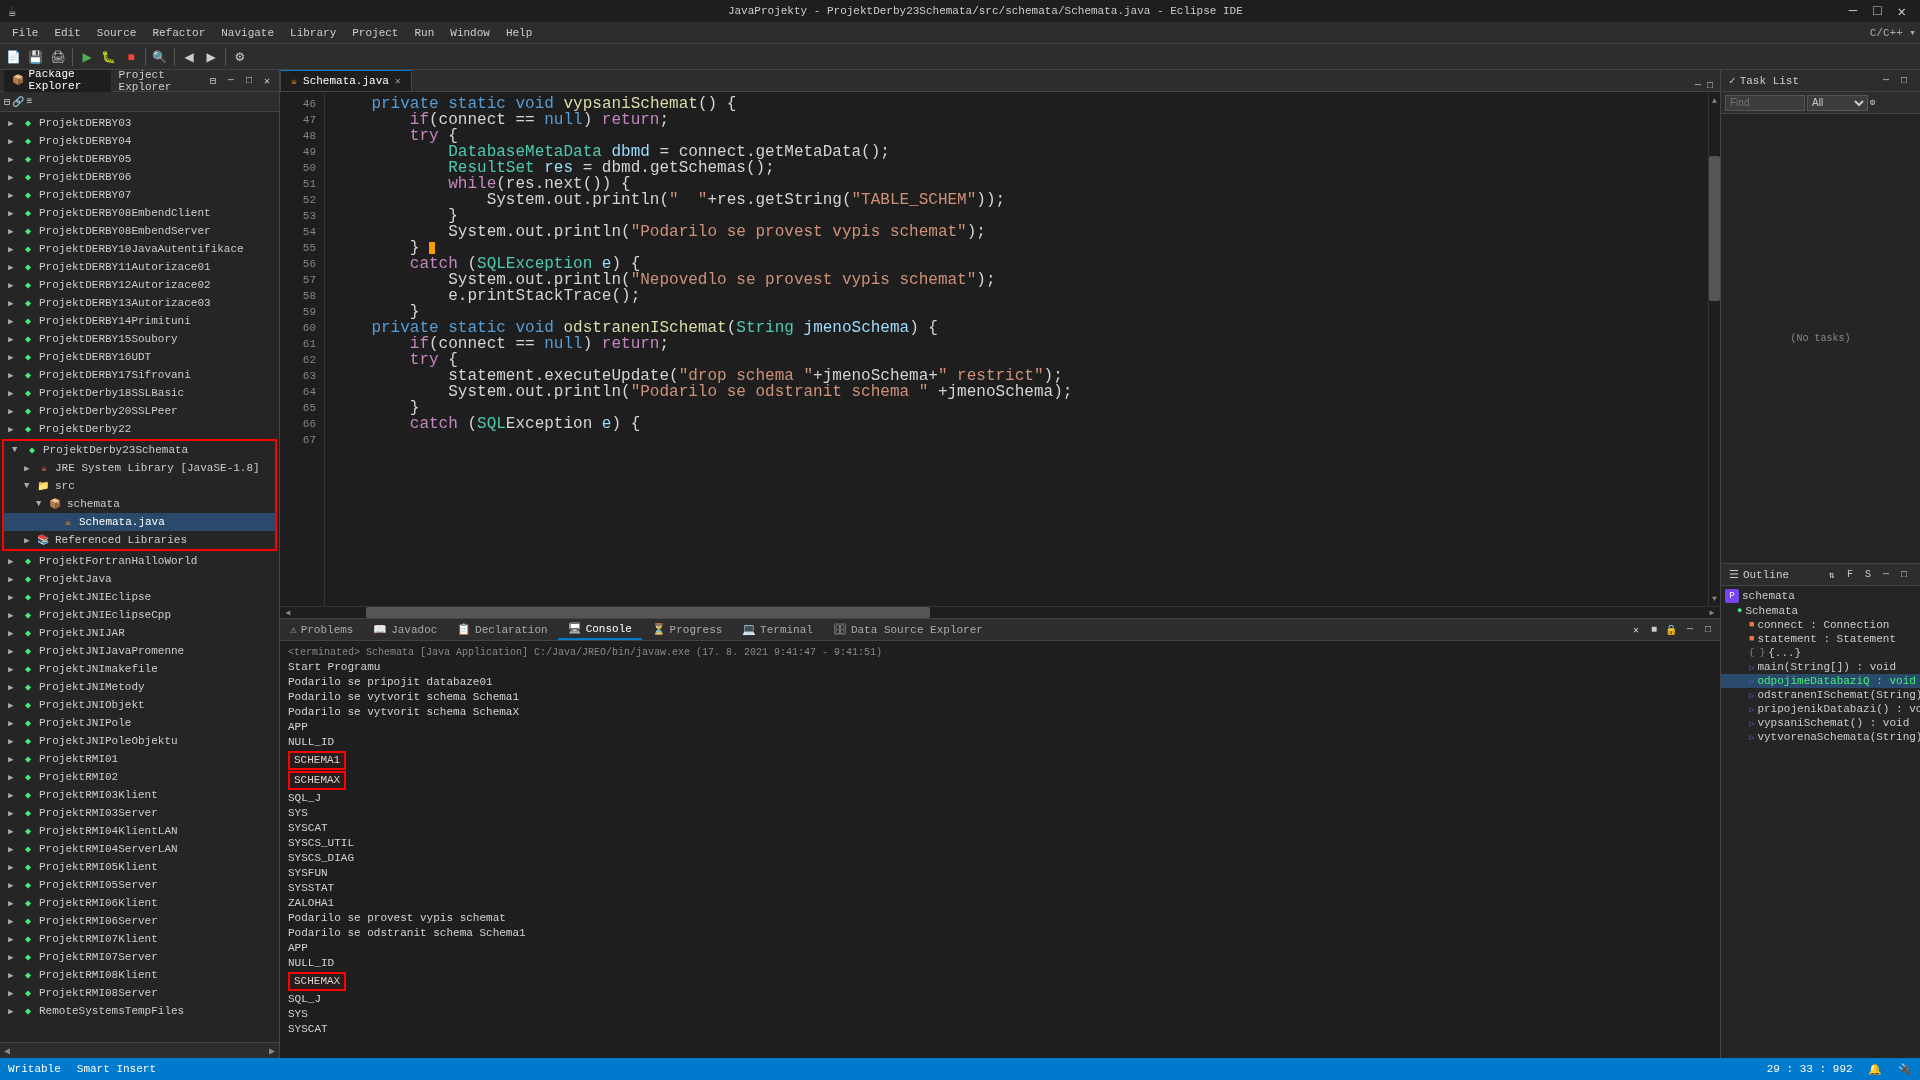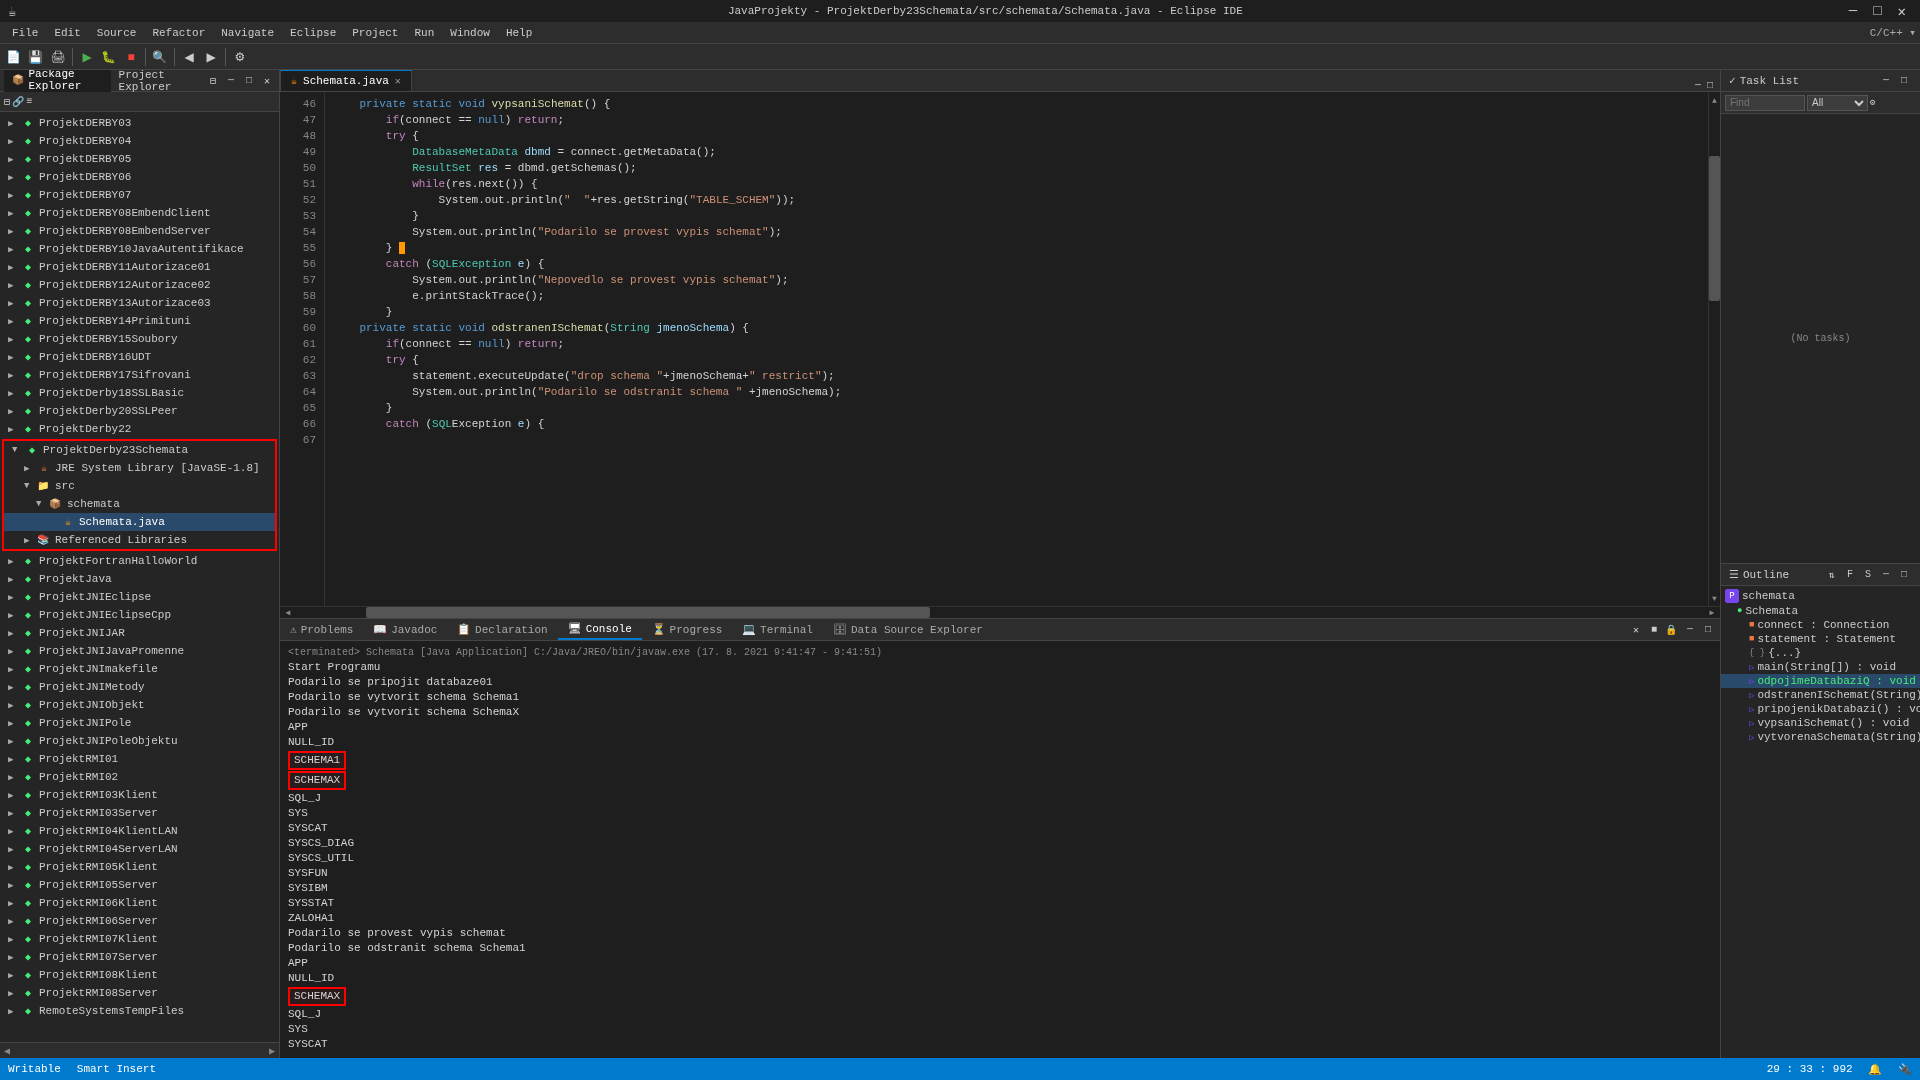--- a/index.html
+++ b/index.html
@@ -48,21 +48,21 @@
     
     
     .editor-tabs { background: #2d2d2d; height: 22px; display: flex; align-items: flex-end; border-bottom: 1px solid #444; }
     .editor-tab { padding: 2px 10px; font-size: 11px; color: #ccc; cursor: pointer; background: #2d2d2d; border-top: 1px solid transparent; display: flex; align-items: center; gap: 6px; height: 100%; }
     .editor-tab.active { background: #1e1e1e; color: #fff; border-top: 1px solid #007acc; border-left: 1px solid #444; border-right: 1px solid #444; }
     .editor-tab .close-btn { font-size: 10px; color: #999; cursor: pointer; }
     
     
     .code-area { flex: 1; display: flex; overflow: hidden; }
     .line-numbers { width: 45px; background: #1e1e1e; color: #858585; padding: 4px 0; text-align: right; padding-right: 8px; font-size: 11px; line-height: 16px; border-right: 1px solid #333; overflow: hidden; flex-shrink: 0; }
-    .code-content { flex: 1; overflow: auto; padding: 4px 8px; font-size: 11px; line-height: 16px; color: #d4d4d4; }
+    .code-content { flex: 1; overflow: auto; padding: 4px 8px; font-size: 16px; line-height: 16px; color: #d4d4d4; }
     .code-content::-webkit-scrollbar { width: 8px; height: 8px; }
     .code-content::-webkit-scrollbar-track { background: #1e1e1e; }
     .code-content::-webkit-scrollbar-thumb { background: #555; }
     
     .code-line { white-space: pre; display: block; }
     .kw { color: #569cd6; }
     .kw2 { color: #c586c0; }
     .str { color: #ce9178; }
     .type { color: #4ec9b0; }
     .method { color: #dcdcaa; }
@@ -118,21 +118,21 @@
     <span>✕</span>
   </div>
 </div>
 
 <div class="menu-bar">
   <span class="menu-item">File</span>
   <span class="menu-item">Edit</span>
   <span class="menu-item">Source</span>
   <span class="menu-item">Refactor</span>
   <span class="menu-item">Navigate</span>
-  <span class="menu-item">Eclipse</span>
+  <span class="menu-item">Library</span>
   <span class="menu-item">Project</span>
   <span class="menu-item">Run</span>
   <span class="menu-item">Window</span>
   <span class="menu-item">Help</span>
   <span style="margin-left:auto; font-size:11px; color:#aaa;">C/C++ ▾</span>
 </div>
 
 <div class="toolbar">
   <button class="toolbar-btn">📄</button>
   <button class="toolbar-btn">💾</button>
@@ -621,24 +621,23 @@
 
         <div style="margin: 1px 0;">
           <span class="console-highlighted">  SCHEMA1</span>
         </div>
         <div style="margin: 1px 0;">
           <span class="console-highlighted">  SCHEMAX</span>
         </div>
         <div>  SQL_J</div>
         <div>  SYS</div>
         <div>  SYSCAT</div>
+        <div>  SYSCS_UTIL</div>
         <div>  SYSCS_DIAG</div>
-        <div>  SYSCS_UTIL</div>
         <div>  SYSFUN</div>
-        <div>  SYSIBM</div>
         <div>  SYSSTAT</div>
         <div>  ZALOHA1</div>
         <div>Podarilo se provest vypis schemat</div>
         <div>Podarilo se odstranit schema Schema1</div>
         <div>  APP</div>
         <div>  NULL_ID</div>
 
         <div style="margin: 1px 0;">
           <span class="console-highlighted">  SCHEMAX</span>
         </div>

